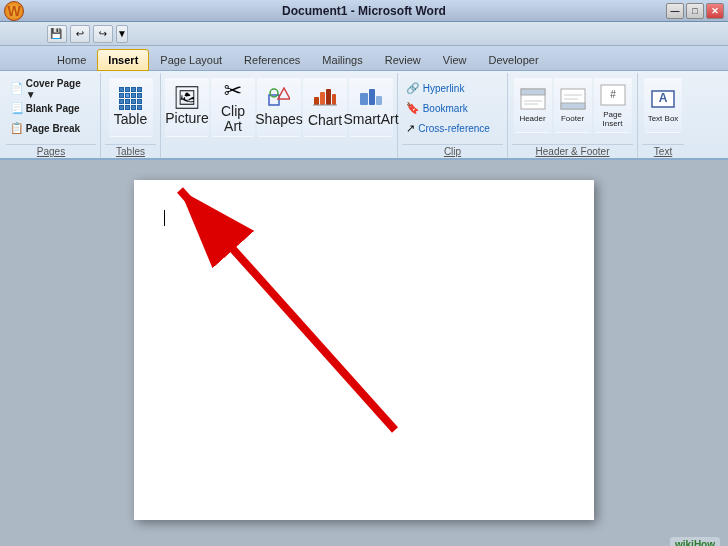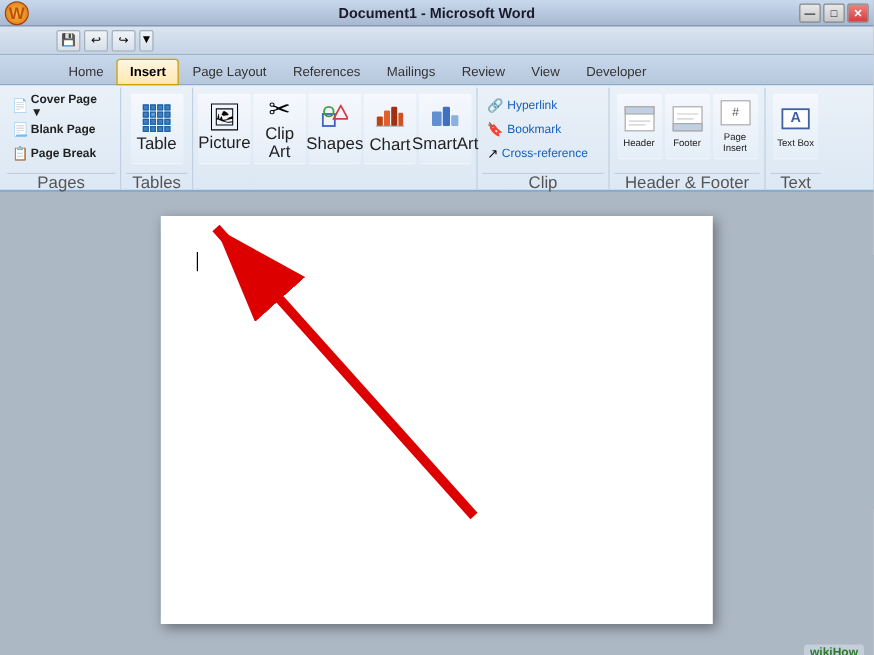--- a/index.html
+++ b/index.html
@@ -134,28 +134,29 @@
     .group-content {
       flex: 1;
       display: flex;
       align-items: flex-start;
       justify-content: center;
       gap: 2px;
       padding: 2px 0;
     }
     .group-label {
       height: 14px;
-      font-size: 14px;
+      font-size: 10px;
       color: #555;
       text-align: left;
       display: flex;
       align-items: center;
       justify-content: center;
       border-top: 1px solid #c0d0e0;
       margin-top: 2px;
+      text-decoration: underline;
     }
 
     
     .rb-large {
       display: flex;
       flex-direction: column;
       align-items: center;
       justify-content: center;
       width: 44px;
       height: 60px;

